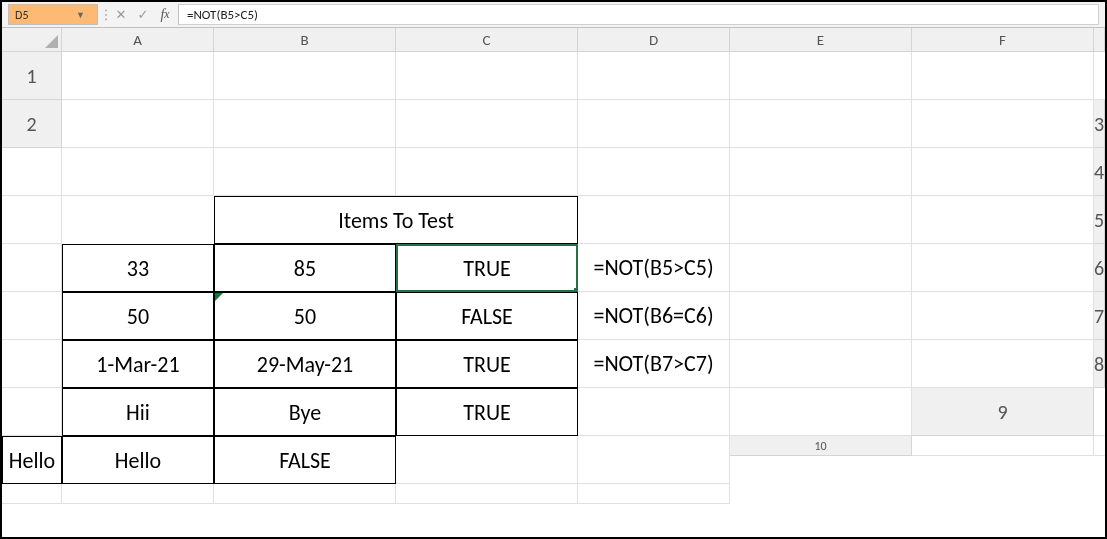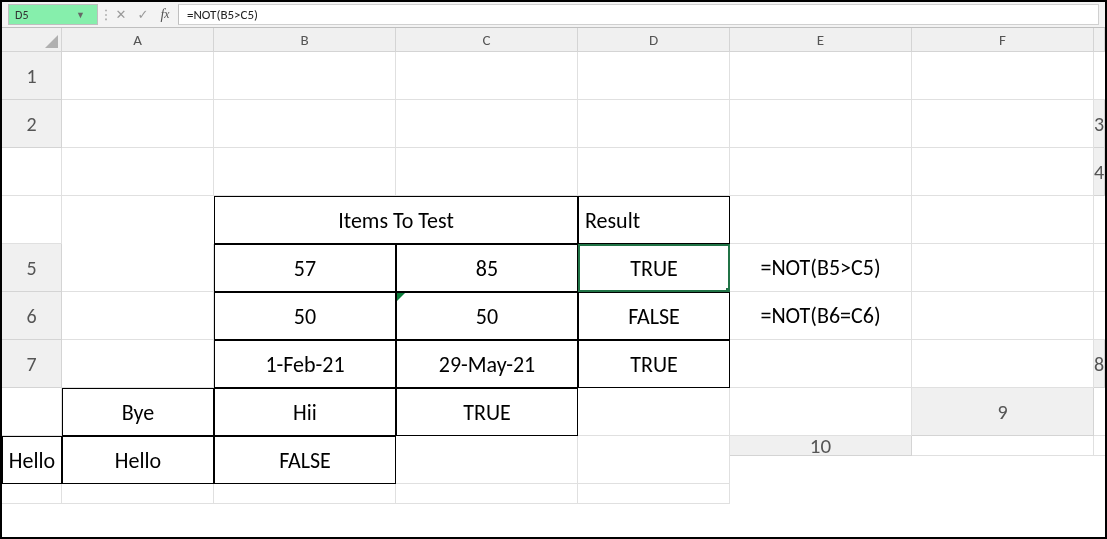--- a/index.html
+++ b/index.html
@@ -23,21 +23,21 @@
     display: flex;
     align-items: stretch;
     border-bottom: 1px solid #bfbfbf;
     background: #f3f3f3;
     font-size: 13px;
     color: #333;
   }
   .name-box {
     width: 90px;
     display: flex; align-items: center;
-    background: #86efac;
+    background: #fdba74;
     border: 1px solid #bfbfbf;
     margin: 2px 4px 2px 6px;
     padding: 0 12px 0 6px;
     justify-content: space-between;
   }
   .name-box span { font-size: 12px; }
   .name-box .chev {
     font-size: 9px; color: #666;
   }
   .fb-sep {
@@ -219,68 +219,68 @@
     <div class="cell rowH"></div>
     <div class="cell rowH"></div>
     <div class="cell rowH"></div>
     <div class="cell rowH"></div>
     <div class="cell rowH"></div>
     <div class="cell rowH"></div>
 
     <div class="rowhdr rowH">4</div>
     <div class="cell rowH"></div>
     <div class="cell rowH tbl-hdr" style="grid-column: 3 / span 2; border-right:1px solid #000;">Items To Test</div>
-    <div class="cell rowH tbl-hdr" style="justify-content:flex-start;">Result</div>
     <div class="cell rowH"></div>
     <div class="cell rowH"></div>
     <div class="cell rowH"></div>
 
     <div class="rowhdr rowH">5</div>
     <div class="cell rowH"></div>
-    <div class="cell rowH tbl-cell">57</div>
+    <div class="cell rowH tbl-cell">33</div>
     <div class="cell rowH tbl-cell">85</div>
     <div class="cell rowH tbl-cell active-cell">TRUE</div>
     <div class="cell rowH formula-text">=NOT(B5&gt;C5)</div>
     <div class="cell rowH"></div>
     <div class="cell rowH"></div>
 
     <div class="rowhdr rowH">6</div>
     <div class="cell rowH"></div>
     <div class="cell rowH tbl-cell">50</div>
     <div class="cell rowH tbl-cell err-tri">50</div>
     <div class="cell rowH tbl-cell">FALSE</div>
     <div class="cell rowH formula-text">=NOT(B6=C6)</div>
     <div class="cell rowH"></div>
     <div class="cell rowH"></div>
 
     <div class="rowhdr rowH">7</div>
     <div class="cell rowH"></div>
-    <div class="cell rowH tbl-cell">1-Feb-21</div>
+    <div class="cell rowH tbl-cell">1-Mar-21</div>
     <div class="cell rowH tbl-cell">29-May-21</div>
     <div class="cell rowH tbl-cell">TRUE</div>
+    <div class="cell rowH formula-text">=NOT(B7&gt;C7)</div>
     <div class="cell rowH"></div>
     <div class="cell rowH"></div>
 
     <div class="rowhdr rowH">8</div>
     <div class="cell rowH"></div>
+    <div class="cell rowH tbl-cell">Hii</div>
     <div class="cell rowH tbl-cell">Bye</div>
-    <div class="cell rowH tbl-cell">Hii</div>
     <div class="cell rowH tbl-cell">TRUE</div>
     <div class="cell rowH"></div>
     <div class="cell rowH"></div>
 
     <div class="rowhdr rowH">9</div>
     <div class="cell rowH"></div>
     <div class="cell rowH tbl-cell">Hello</div>
     <div class="cell rowH tbl-cell">Hello</div>
     <div class="cell rowH tbl-cell">FALSE</div>
     <div class="cell rowH"></div>
     <div class="cell rowH"></div>
 
-    <div class="rowhdr" style="height:20px;font-size:21px;">10</div>
+    <div class="rowhdr" style="height:20px;font-size:12px;">10</div>
     <div class="cell" style="height:20px;"></div>
     <div class="cell" style="height:20px;"></div>
     <div class="cell" style="height:20px;"></div>
     <div class="cell" style="height:20px;"></div>
     <div class="cell" style="height:20px;"></div>
     <div class="cell" style="height:20px;"></div>
     <div class="cell" style="height:20px;"></div>
 
   </div>
 </div>

